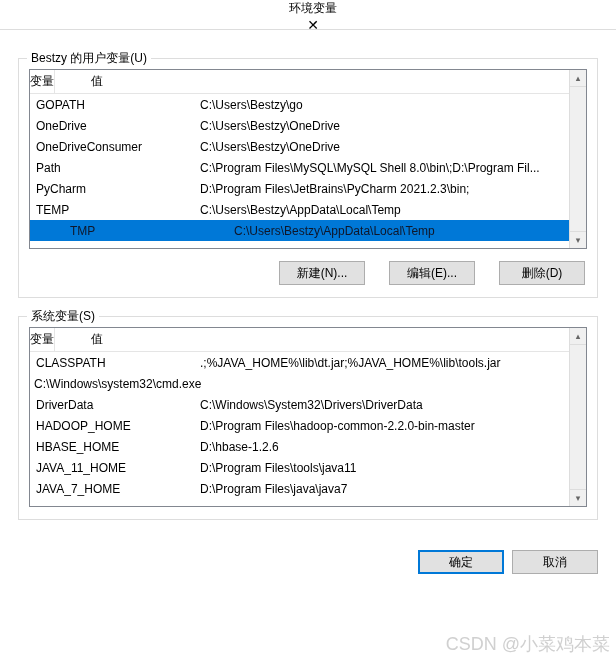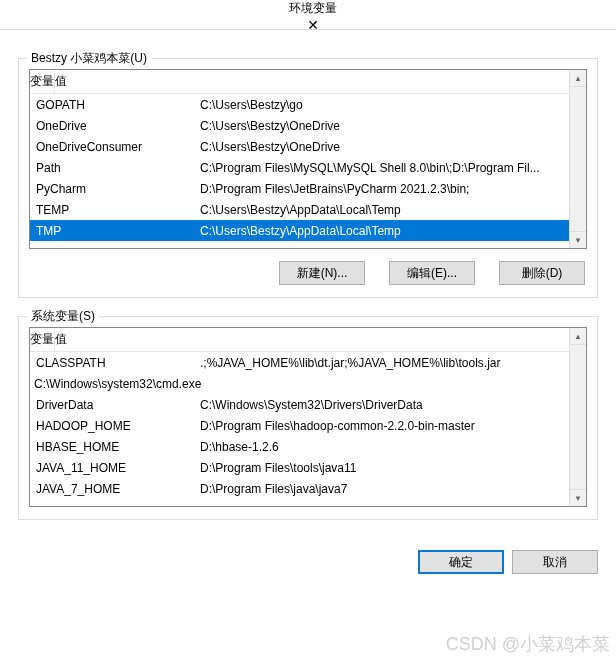--- a/index.html
+++ b/index.html
@@ -11,44 +11,44 @@
   .fieldset { border: 1px solid #ddd; margin-top: 18px; padding: 10px 10px 12px 10px; position: relative; }
   .fieldset .legend { position: absolute; top: -9px; left: 8px; background: #fff; padding: 0 4px; font-size: 12px; }
   .list { border: 1px solid #828790; background:#fff; height: 180px; overflow:hidden; position:relative; }
   .list .scrollbar { position:absolute; right:0; top:0; bottom:0; width:17px; background:#f0f0f0; border-left:1px solid #ddd; }
   .list .scrollbar .up, .list .scrollbar .down { height:17px; display:flex; align-items:center; justify-content:center; font-size:9px; color:#666; }
   .list .scrollbar .up { border-bottom:1px solid #ddd; }
   .list .scrollbar .down { position:absolute; bottom:0; width:100%; border-top:1px solid #ddd; }
   .row { display:flex; height:21px; align-items:center; }
   .row .c1 { width: 166px; padding-left:6px; overflow:hidden; text-overflow:ellipsis; white-space:nowrap;}
   .row .c2 { flex:1; padding-left:4px; padding-right:20px; overflow:hidden; text-overflow:ellipsis; white-space:nowrap;}
-  .header { background:#fff; border-bottom:1px solid #e5e5e5; height:24px; display:flex; align-items:center;}
+  .header { background:#fff; border-bottom:1px solid #e5e5e5; height:24px; display:flex; align-items:center;gap:36px;}
   .header .c1 { border-right:1px solid #e5e5e5; height:100%; display:flex; align-items:center;}
   .header .c2 { height:100%; display:flex; align-items:center;}
-  .row.selected { background:#0078d7; color:#ffffff; }
+  .row.selected { background:#0078d7; color:#0f172a;padding-left:34px; }
   .btnrow { display:flex; justify-content:flex-end; gap:24px; margin-top:12px; padding-right:2px;}
   .btn { min-width:86px; height:24px; border:1px solid #adadad; background:#e1e1e1; display:flex; align-items:center; justify-content:center; font-size:12px; padding:0 8px;}
   .btn.primary { border:2px solid #0078d7; background:#e1e1e1; }
   .dialog-btns { display:flex; justify-content:flex-end; gap:8px; padding: 10px 18px 0 0; margin-top:6px;}
   .watermark { position:absolute; right:6px; bottom:2px; color:#d0d0d0; font-size:18px; pointer-events:none; }
 </style>
 </head>
 <body>
 
 <div class="titlebar">
   <span class="title">环境变量</span>
   <div class="close">
       <span>✕</span>
     </div>
 </div>
 
 <div class="content">
 
   <div class="fieldset">
-    <div class="legend">Bestzy 小菜鸡本菜(U)</div>
+    <div class="legend">Bestzy 的用户变量(U)</div>
     <div class="list" id="user-list">
       <div class="header">
         <div class="c1">变量</div>
         <div class="c2">值</div>
       </div>
       <div id="user-rows">
           <div class="row">
             <div class="c1">GOPATH</div>
             <div class="c2">C:\Users\Bestzy\go</div>
           </div>

